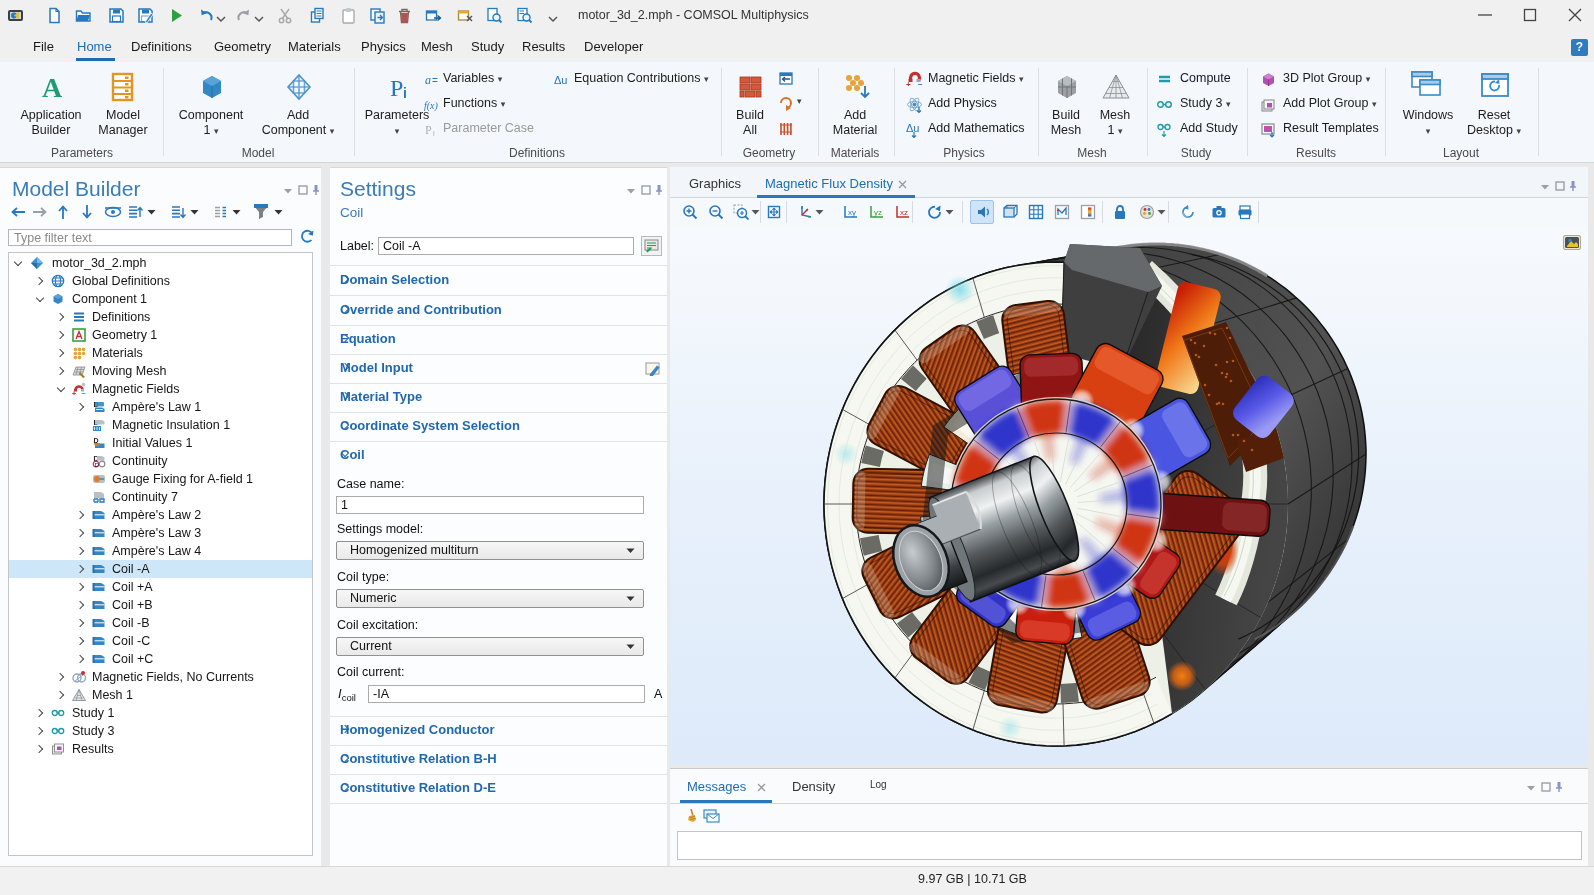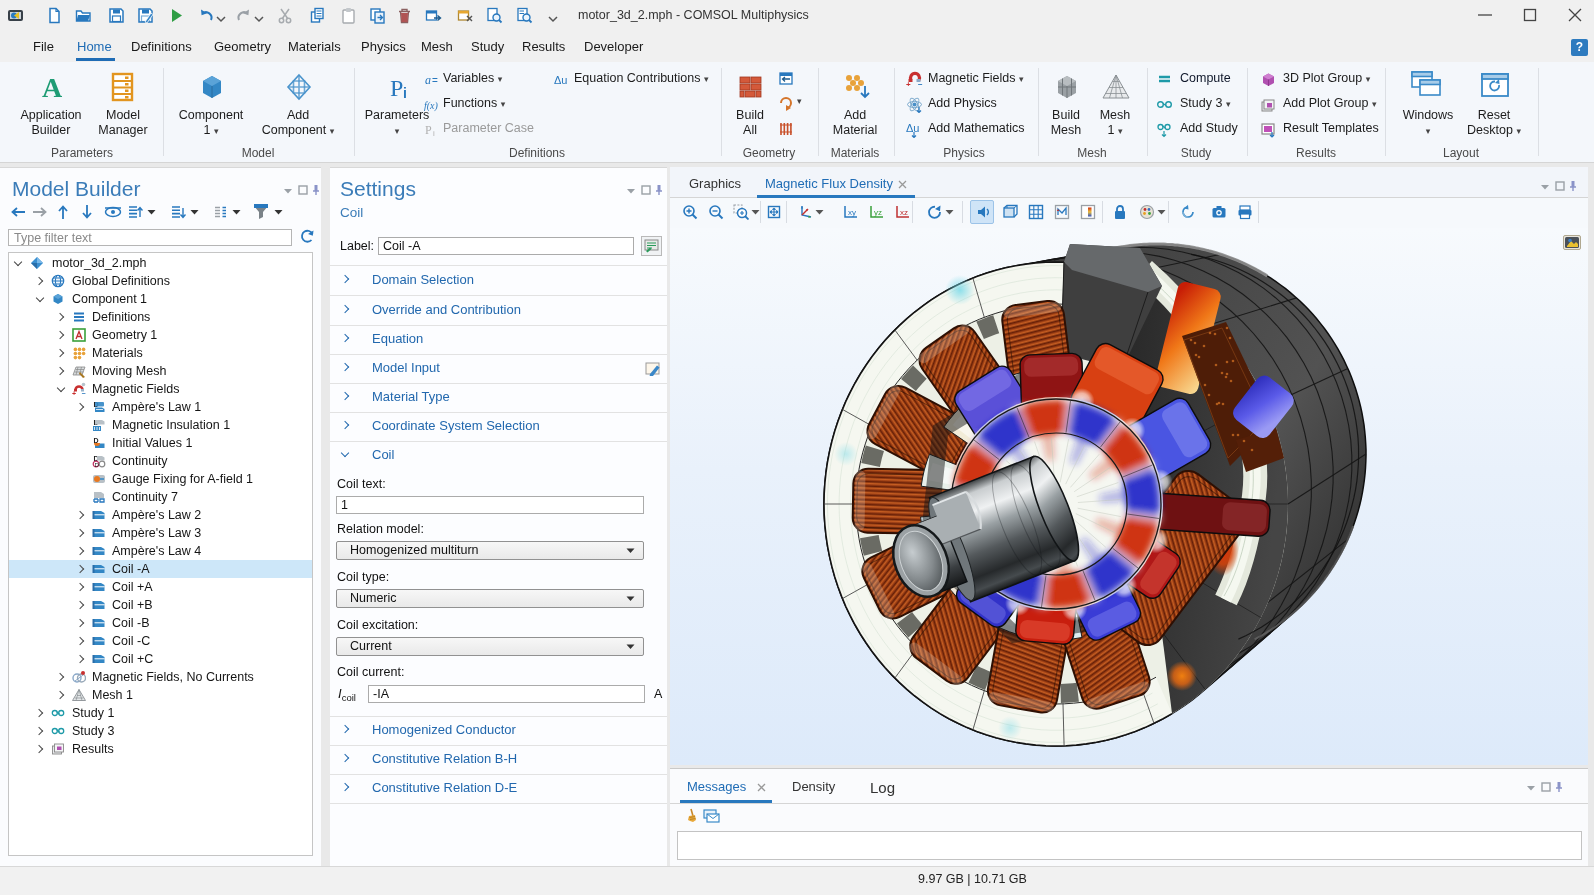--- a/index.html
+++ b/index.html
@@ -4,21 +4,21 @@
 html,body{width:1594px;height:895px;overflow:hidden}
 body{font-family:"Liberation Sans",sans-serif;position:relative;background:#e9e9e9;font-size:12.5px;color:#1a1a1a}
 .a{position:absolute}
 .tx{position:absolute;white-space:nowrap}
 svg.a{display:block}
 .sep{position:absolute;width:1px;background:#dcdfe4;top:68px;height:88px}
 .glab{position:absolute;top:146px;font-size:12px;color:#4a4a4a;text-align:center}
 .bt1{position:absolute;font-size:12.5px;color:#1c1c1c;text-align:center;line-height:15px}
 .rtx{position:absolute;font-size:12.5px;color:#1c1c1c;white-space:nowrap}
 .sec{position:absolute;left:330px;width:337px;height:1px;background:#e2e2e2}
-.sechd{position:absolute;left:372px;font-size:13px;font-weight:normal;color:#2268ae;white-space:nowrap}
+.sechd{position:absolute;left:340px;font-size:13px;font-weight:bold;color:#2268ae;white-space:nowrap}
 .chR{position:absolute;width:6px;height:6px;border-right:1.6px solid #4a4a4a;border-bottom:1.6px solid #4a4a4a;transform:rotate(-45deg)}
 .chD{position:absolute;width:6px;height:6px;border-right:1.6px solid #2268ae;border-bottom:1.6px solid #2268ae;transform:rotate(45deg)}
 .trh{position:absolute;left:9px;width:303px;height:18px;background:#cde7f9}
 .ttx{position:absolute;font-size:12.5px;color:#151515;white-space:nowrap}
 .inp{position:absolute;background:#fff;border:1px solid #ababab;font-size:12.5px;color:#111;padding-left:4px}
 </style></head><body>
 <div class="a" style="left:0;top:0;width:1594px;height:30px;background:#f0f0f0"></div>
 <svg class="a" style="left:7px;top:7px" width="17" height="17" viewBox="0 0 17 17">
     <rect x="1" y="3" width="15" height="11" rx="2" fill="#384048"></rect>
     <rect x="3" y="5" width="11" height="7" fill="#cdd4da"></rect>
@@ -663,23 +663,23 @@
 <div class="sec" style="top:412px"></div>
 <div class="chR" style="left:342px;top:422px;border-color:#2268ae"></div>
 <div class="sechd" style="top:418px">Coordinate System Selection</div>
 <div class="sec" style="top:441px"></div>
 <svg class="a" style="left:645px;top:361px" width="16" height="15" viewBox="0 0 16 15">
     <rect x="1" y="2" width="13" height="11" fill="#fdf6ea" stroke="#999" stroke-width="1"></rect>
     <path d="M5,13 L12,4.5 L14.5,6.5 L8,15 L4.5,15.5 Z" fill="#3a87c8"></path>
   </svg>
 <div class="chD" style="left:342px;top:450px;border-color:#2268ae"></div>
 <div class="sechd" style="top:447px">Coil</div>
-<div class="tx" style="left:337px;top:477px;color:#111">Coil text:</div>
+<div class="tx" style="left:337px;top:477px;color:#111">Case name:</div>
 <div class="inp" style="left:336px;top:496px;width:308px;height:18px;line-height:16px">1</div>
-<div class="tx" style="left:337px;top:522px;color:#111">Relation model:</div>
+<div class="tx" style="left:337px;top:522px;color:#111">Settings model:</div>
 <div class="a" style="left:336px;top:541px;width:308px;height:19px;background:linear-gradient(#f7f7f7,#e9e9e9);border:1px solid #919191;border-radius:2px"></div>
 <div class="tx" style="left:350px;top:543px;color:#111">Homogenized multiturn</div>
 <svg class="a" style="left:626px;top:548px" width="9" height="6" viewBox="0 0 9 6">
     <path d="M0.5,0.5 L4.5,5 L8.5,0.5 Z" fill="#333"></path>
   </svg>
 <div class="tx" style="left:337px;top:570px;color:#111">Coil type:</div>
 <div class="a" style="left:336px;top:589px;width:308px;height:19px;background:linear-gradient(#f7f7f7,#e9e9e9);border:1px solid #919191;border-radius:2px"></div>
 <div class="tx" style="left:350px;top:591px;color:#111">Numeric</div>
 <svg class="a" style="left:626px;top:596px" width="9" height="6" viewBox="0 0 9 6">
     <path d="M0.5,0.5 L4.5,5 L8.5,0.5 Z" fill="#333"></path>
@@ -1270,21 +1270,21 @@
     <circle cx="5" cy="3.5" r="1.8" fill="#3a80c8"></circle>
   </svg>
 <div class="a" style="left:670px;top:768px;width:918px;height:98px;background:#fafbfd;border-top:1px solid #c9c9c9"></div>
 <div class="tx" style="left:687px;top:779px;font-size:13px;color:#1f6cb5">Messages</div>
 <svg class="a" style="left:757px;top:783px" width="9" height="9" viewBox="0 0 9 9">
     <path d="M1,1 L8,8 M8,1 L1,8" stroke="#999" stroke-width="1.3"></path>
   </svg>
 <div class="a" style="left:680px;top:800px;width:92px;height:3px;background:#2878be"></div>
 <div class="a" style="left:670px;top:803px;width:918px;height:1px;background:#d5d5d5"></div>
 <div class="tx" style="left:792px;top:779px;font-size:13px;color:#333">Density</div>
-<div class="tx" style="left:870px;top:779px;font-size:15px;color:#333">Log</div>
+<div class="tx" style="left:870px;top:779px;font-size:10px;color:#333">Log</div>
 <svg class="a" style="left:1526px;top:784px" width="10" height="8" viewBox="0 0 10 8">
     <path d="M1,2 L5,6.5 L9,2" fill="#9aa0a6"></path>
   </svg>
 <svg class="a" style="left:1541px;top:782px" width="10" height="10" viewBox="0 0 10 10">
     <rect x="1" y="1" width="8" height="8" fill="none" stroke="#9aa0a6" stroke-width="1.4"></rect>
   </svg>
 <svg class="a" style="left:1555px;top:781px" width="8" height="12" viewBox="0 0 8 12">
     <rect x="2.5" y="1" width="3" height="6" fill="#8a93c8"></rect>
     <path d="M1,7 L7,7 M4,7 L4,11" stroke="#8a93c8" stroke-width="1.4"></path>
   </svg>

